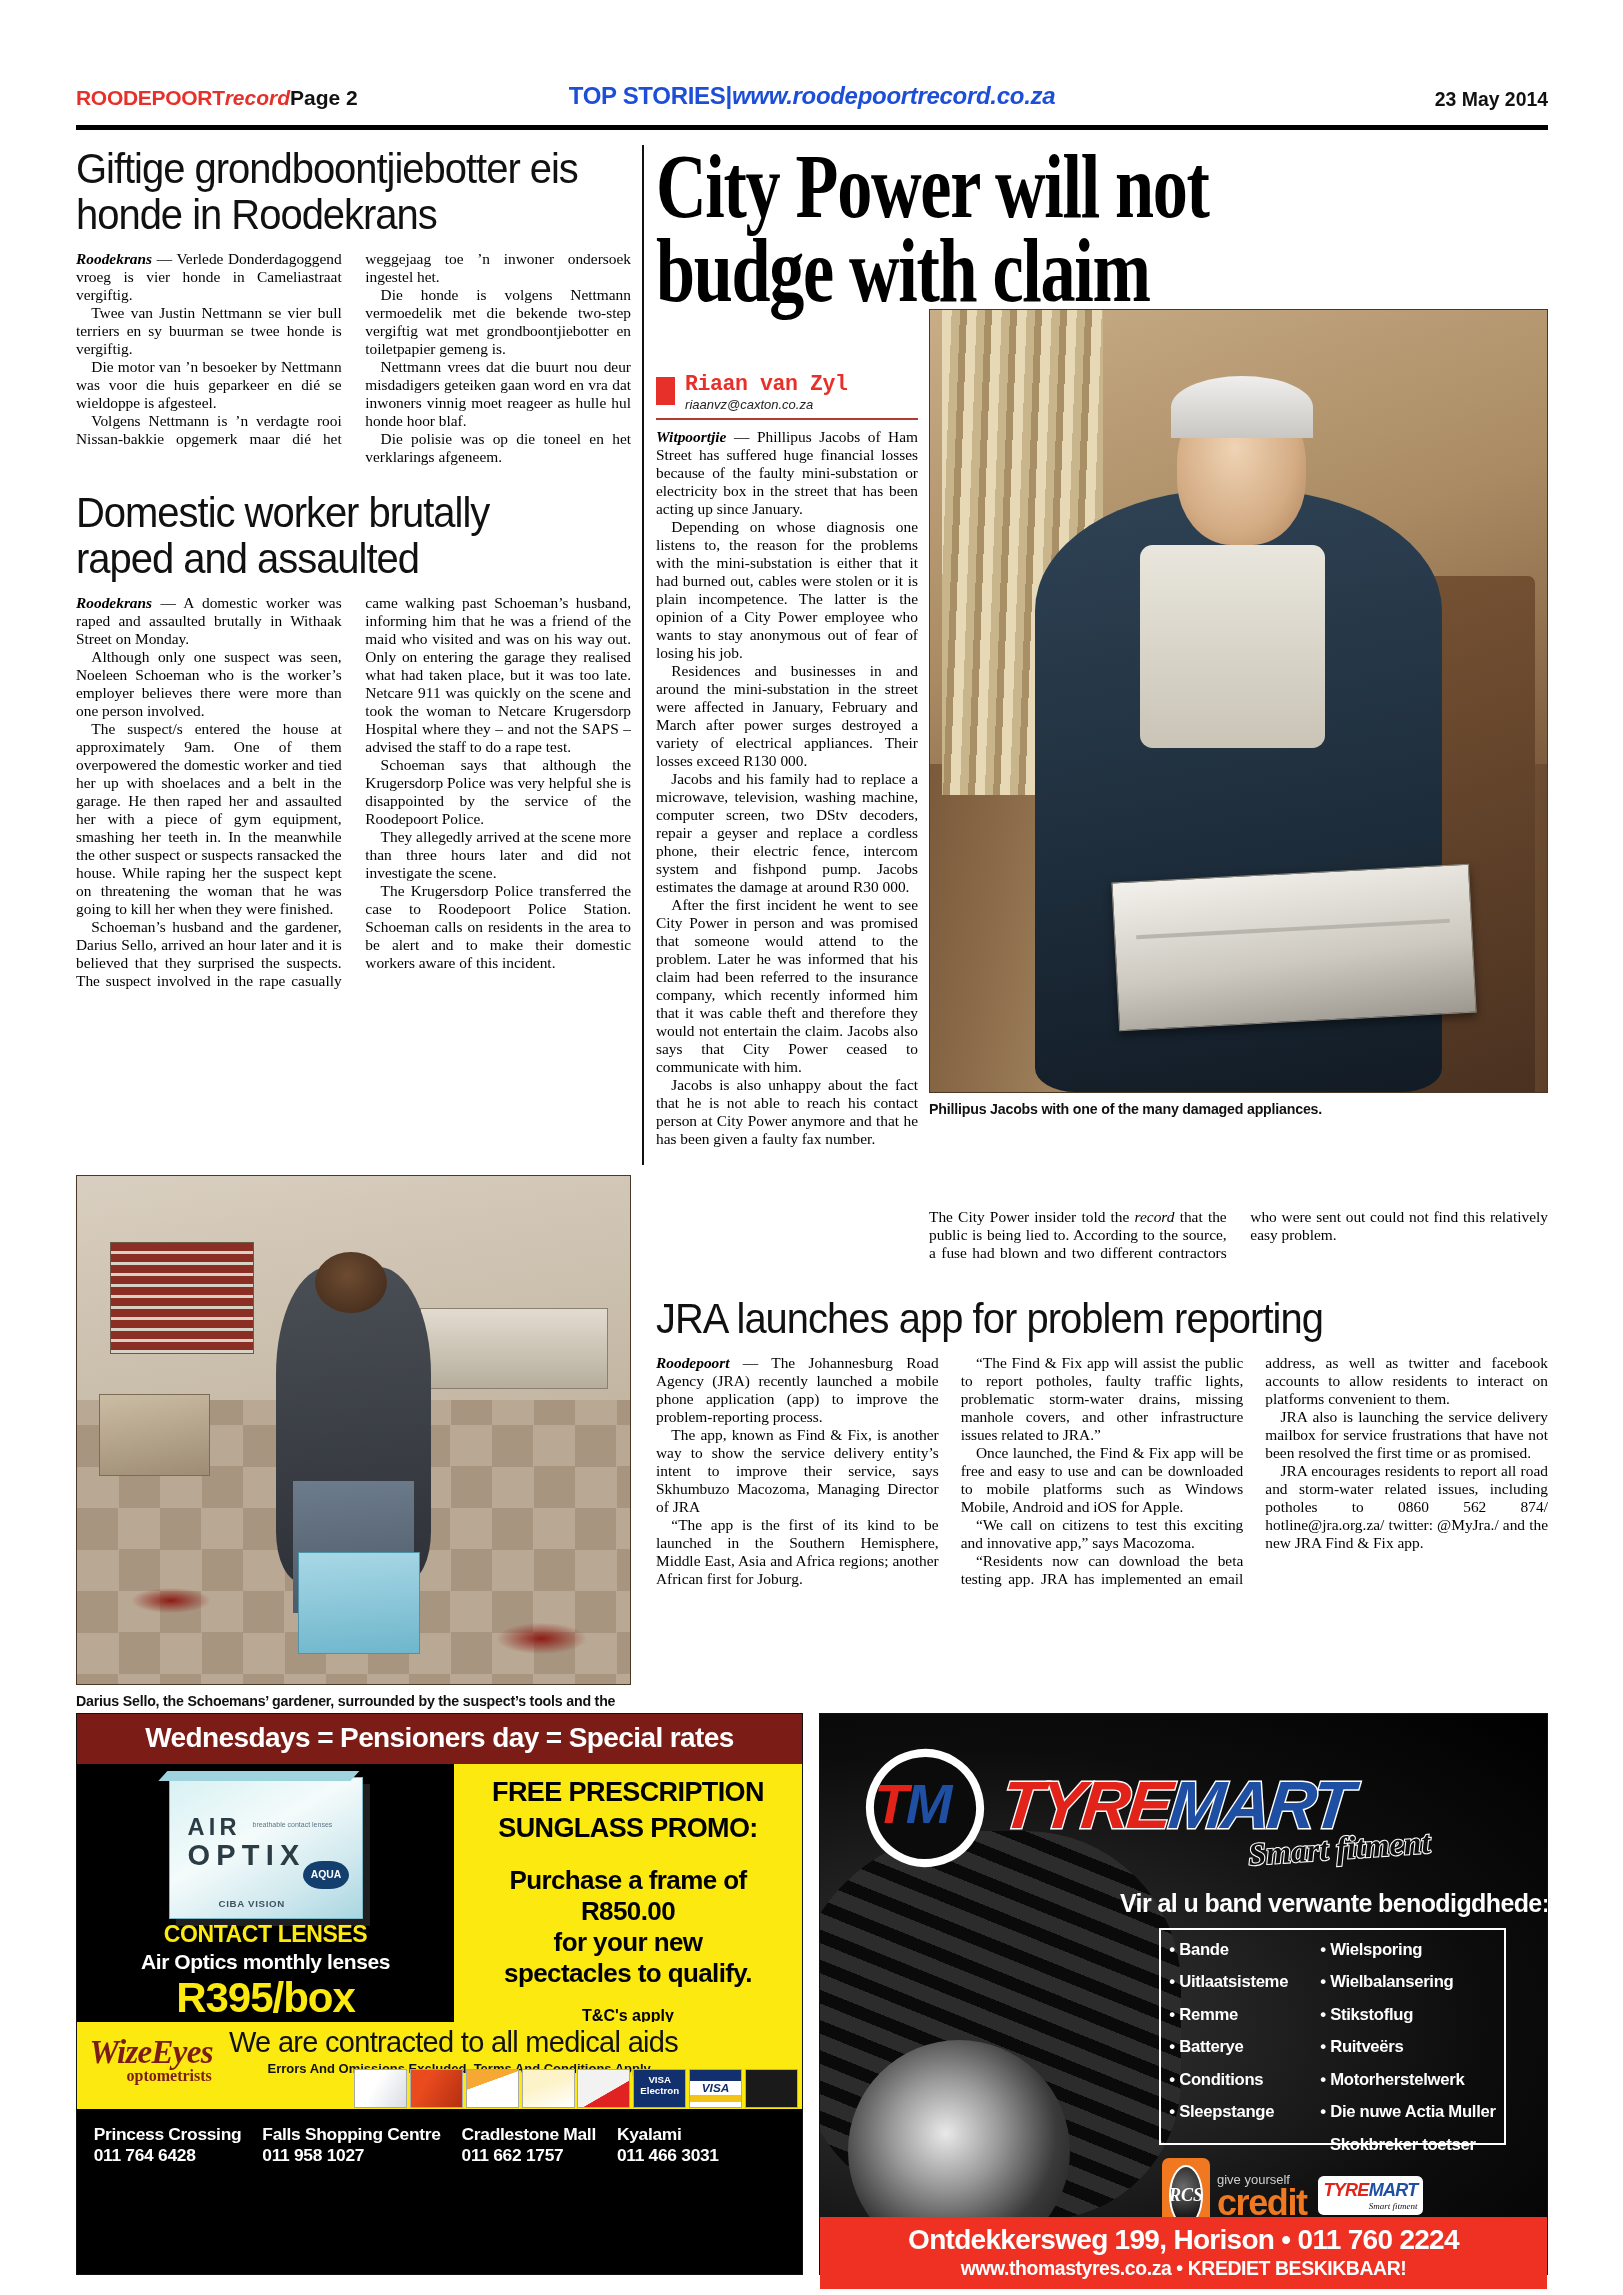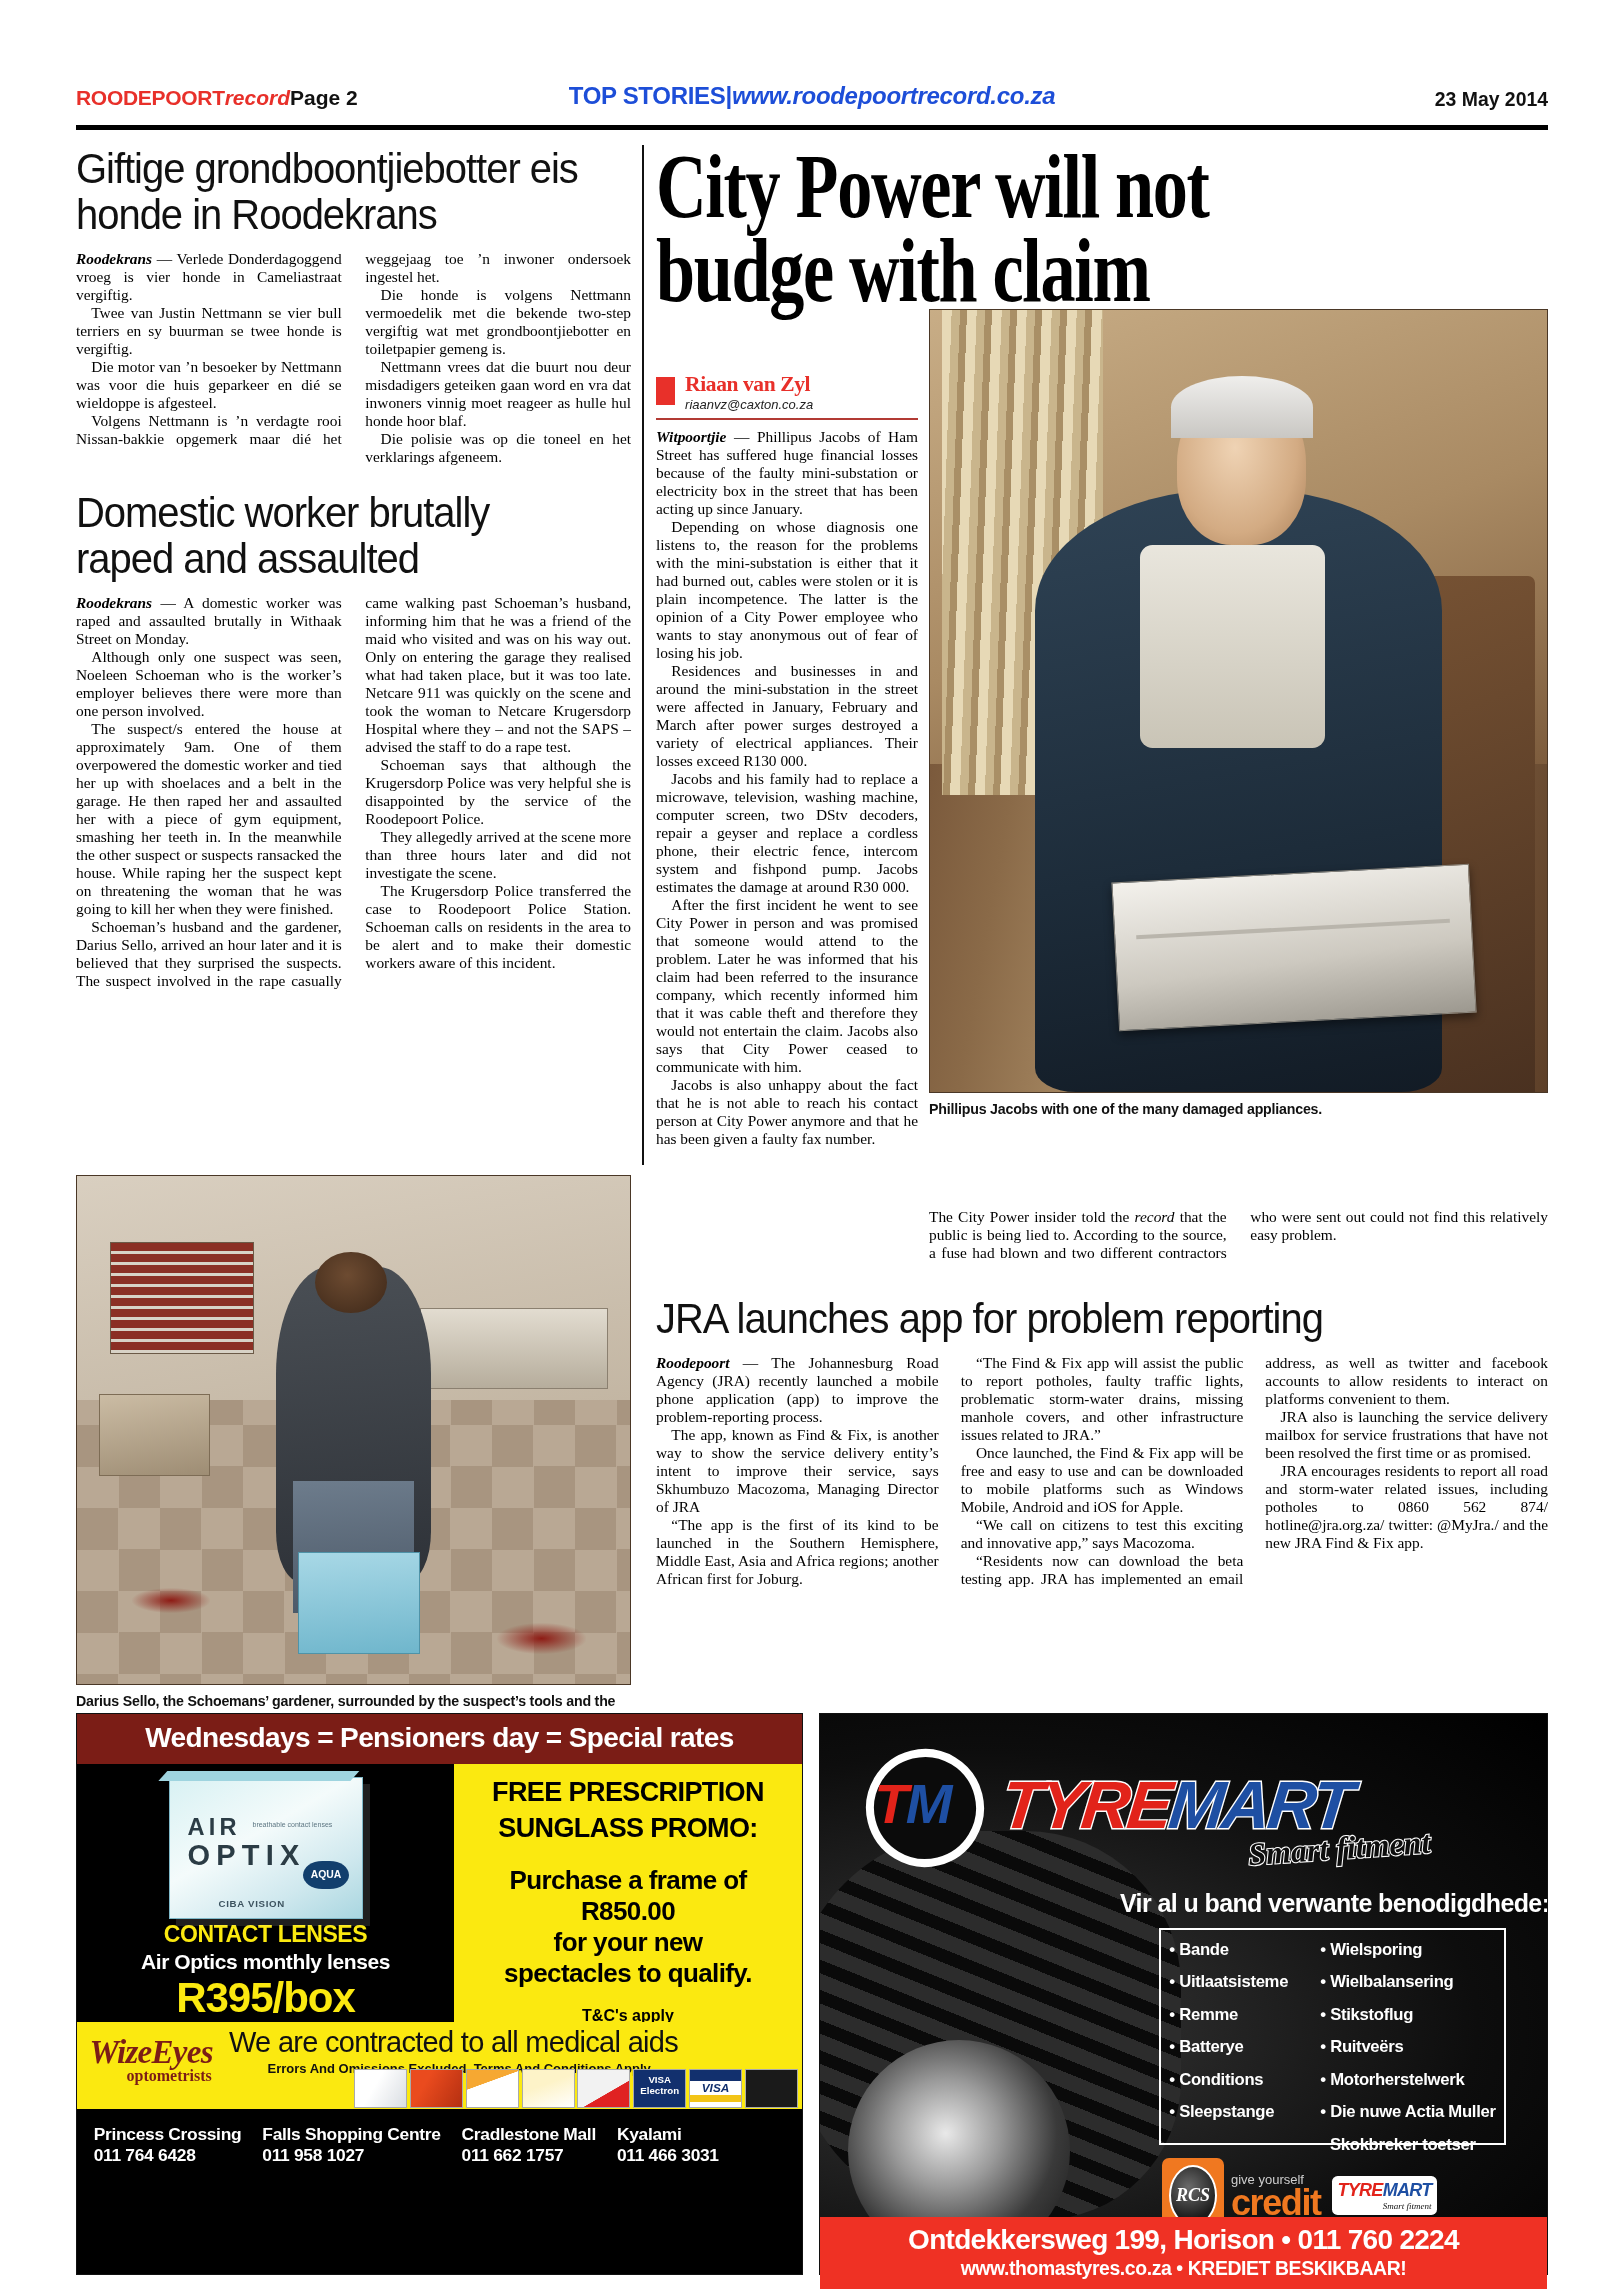--- a/index.html
+++ b/index.html
@@ -72,21 +72,21 @@
     text-indent: 15.3px; hyphens: auto;
   }
   .body-text p.first { text-indent: 0; }
   .body-text b.dateline { font-weight: bold; font-style: italic; }
   .body-text i { font-style: italic; }
 
   
   .byline { display: flex; align-items: flex-start; gap: 9.7px; margin: 7px 0 4.2px 0; }
   .byline-sq { width: 19.4px; height: 28px; background: #e8302a; flex: 0 0 auto; margin-top: 2.8px; }
   .byline-txt .bn {
-    font-family: Liberation Serif, serif; font-weight: bold;
+    font-family: Liberation Mono, monospace; font-weight: bold;
     font-size: 21.5px; color: #e8302a; line-height: 1.0; letter-spacing: -0.4px;
   }
   .byline-txt .be {
     font-family: "Liberation Sans", sans-serif; font-style: italic;
     font-size: 13px; color: #222; line-height: 1.4;
   }
   .thinrule { height: 2.1px; background: #b23a34; margin: 4.2px 0 8.3px 0; }
 
   
   .photo { position: relative; border: 1.4px solid #4a3726; overflow: hidden; background:#9a8a76; }
@@ -210,21 +210,21 @@
     -webkit-text-stroke: 2.1px #fff; paint-order: stroke fill; transform: rotate(-4deg);}
   .tm-vir { position:absolute; left: 300px; top: 175px; font-family:"Liberation Sans",sans-serif;
     font-weight:bold; font-size: 25px; color:#fff; letter-spacing:-0.6px; white-space:nowrap; }
   .tm-box { position:absolute; left: 339px; top: 214px; width: 347px; height: 217px;
     border: 2.1px solid #fff; padding: 9.7px 8.3px; }
   .tm-grid { display:grid; grid-template-columns: 1fr 1fr; row-gap: 12.5px; column-gap: 4.2px; }
   .tm-item { color:#fff; font-family:"Liberation Sans",sans-serif; font-weight:bold;
     font-size: 16.7px; letter-spacing:-0.3px; white-space:nowrap; }
   .tm-item.cont { grid-column: 2; text-align:left; padding-left: 9.7px; }
   .rcs-blk { position:absolute; left: 342px; top: 444px; display:flex; align-items:center; gap: 7px;}
-  .rcs-tile { width: 62px; height: 75px; background:#f07820; border-radius: 7px; position:relative;}
+  .rcs-tile { width: 48px; height: 75px; background:#f07820; border-radius: 7px; position:relative;}
   .rcs-tile .e { position:absolute; inset: 7px; border-radius: 50%;
      background: radial-gradient(circle at 40% 35%, #6b6b6b 0%, #1b1b1b 70%); border:2.1px solid #fff;}
   .rcs-tile .txt { position:absolute; inset:0; display:flex; align-items:center; justify-content:center;
      color:#fff; font-family:"Liberation Serif",serif; font-style:italic; font-weight:bold; font-size: 18px;}
   .gyc .g1 { color:#cfcfcf; font-family:"Liberation Sans",sans-serif; font-size: 13px; }
   .gyc .g2 { color:#f07820; font-family:"Liberation Sans",sans-serif; font-weight:bold;
      font-size: 36px; letter-spacing:-1.4px; line-height: 0.9;}
   .tm-mini { margin-left: 4.2px; background:#fff; border-radius: 5.6px; padding: 4.2px 5.6px; }
   .tm-mini .a { font-family:"Liberation Sans",sans-serif; font-weight:bold; font-style:italic;
      font-size: 18px; letter-spacing:-0.7px; }

